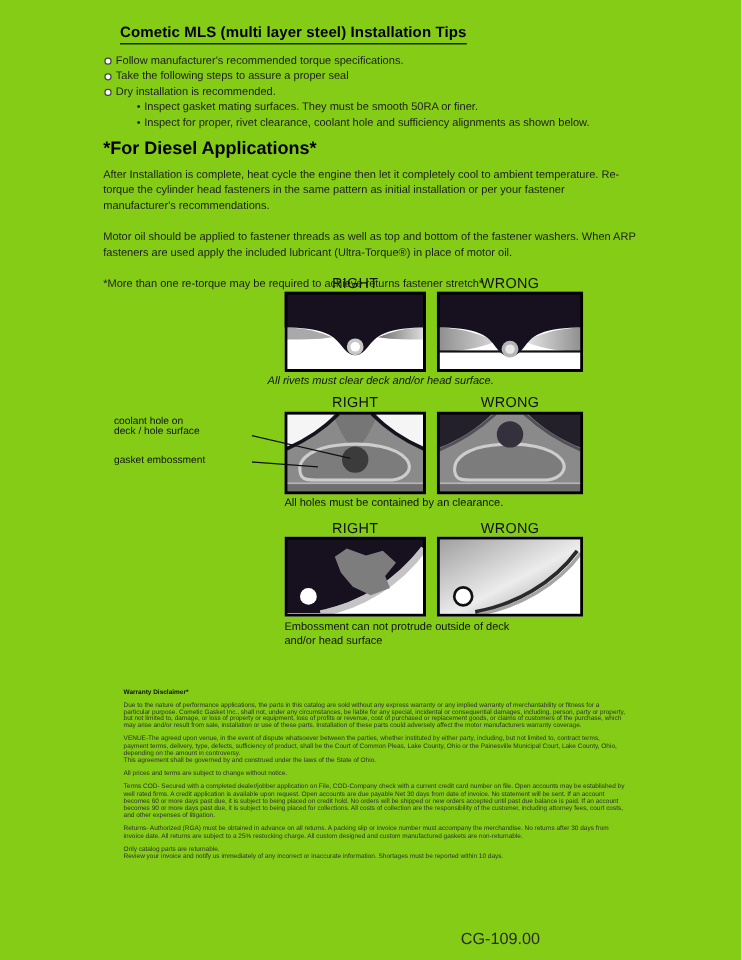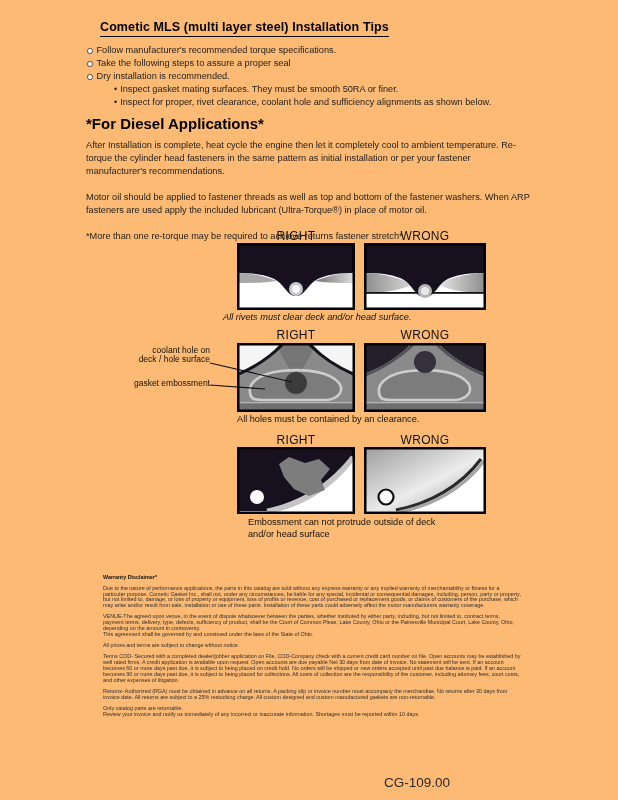--- a/index.html
+++ b/index.html
@@ -1,17 +1,17 @@
 <!DOCTYPE html>
 <html><head>
 <meta charset="utf-8">
 <style>
   html,body { margin:0; padding:0; background:#ffffff; }
   .page {
-    position:relative; width:618px; height:800px; background:#fdba74;
+    position:relative; width:618px; height:800px; background:#84cc16;
     font-family:"Liberation Sans", sans-serif; color:#1c1c1c; overflow:hidden;
   }
   
   .title {
     position:absolute; top:20px; left:100px;
     font-size:12.5px; font-weight:bold; color:#000;
     border-bottom:1.5px solid #000; padding-bottom:2px; letter-spacing:0.1px;
   }
   
   .bullets { position:absolute; top:44px; left:87px; width:445px; font-size:9.2px; line-height:13px; }
@@ -23,21 +23,21 @@
   .b-sub { padding-left:27px; }
   .marker-dot { flex:0 0 auto; margin-right:3px; font-size:9px; }
   
   .diesel { position:absolute; top:117px; left:86px; width:444px; font-size:9.2px; line-height:13px; }
   .diesel h2 { font-size:15px; font-weight:bold; margin:0 0 9px 0; color:#000; }
   .diesel p { margin:0 0 13px 0; }
   
   .flabel { position:absolute; font-size:12px; color:#111; text-align:center; letter-spacing:0.3px; }
   .panel { position:absolute; }
   .caption { position:absolute; font-size:9.2px; line-height:11.5px; color:#111; }
-  .ann { position:absolute; left:95px; width:115px; text-align:right; font-size:8.5px; line-height:9px; color:#111; }
+  .ann { position:absolute; left:95px; width:115px; font-size:8.5px; line-height:9px; color:#111; }
   .leader-overlay { position:absolute; top:355px; left:205px; width:100px; height:40px; pointer-events:none; }
   
   .legal { position:absolute; top:575px; left:103px; width:418px; font-size:5.4px; line-height:5.8px; color:#2e2e2e; }
   .legal h3 { font-size:5.4px; font-weight:bold; margin:0 0 5px 0; color:#111; }
   .legal p { margin:0 0 5.5px 0; }
   .legal p.tight { margin:0; }
   
   .pagecode { position:absolute; top:762px; left:384px; font-size:13.5px; color:#2a2a2a;margin-top:13px; }
 </style>
 </head>
@@ -186,21 +186,21 @@
       </linearGradient>
     </defs>
     <rect x="0" y="0" width="122" height="67" fill="#ffffff"></rect>
     <path d="M2,2 H120 V10 C99,39 66,58 31,64 L2,64 Z" fill="url(#g3)"></path>
     <path d="M117,12 C97,39 65,57 32,63" stroke="#2a2a2a" stroke-width="3.2" fill="none"></path>
     <path d="M120,14 C100,41 68,59 35,65" stroke="#a5a5a5" stroke-width="3" fill="none"></path>
     <circle cx="22" cy="50" r="7.5" fill="#ffffff" stroke="#111111" stroke-width="2.2"></circle>
     <rect x="1.25" y="1.25" width="119.5" height="64.5" fill="none" stroke="#000000" stroke-width="2.5"></rect>
   </svg>
 
-  <div class="caption" style="top:517px;left:248px;width:215px;">Embossment can not protrude outside of deck and/or head surface</div>
+  <div class="caption" style="top:517px;left:237px;width:215px;">Embossment can not protrude outside of deck and/or head surface</div>
 
   <div class="legal">
     <h3>Warranty Disclaimer*</h3>
     <p>Due to the nature of performance applications, the parts in this catalog are sold without any express warranty or any implied warranty of merchantability or fitness for a particular purpose.  Cometic Gasket Inc., shall not, under any circumstances, be liable for any special, incidental or consequential damages, including, person, party or property, but not limited to, damage, or loss of property or equipment, loss of profits or revenue, cost of purchased or replacement goods, or claims of customers of the purchase, which may arise and/or result from sale, installation or use of these parts.  Installation of these parts could adversely affect the motor manufacturers warranty coverage.</p>
     <p class="tight">VENUE-The agreed upon venue, in the event of dispute whatsoever between the parties, whether instituted by either party, including, but not limited to, contract terms, payment terms, delivery, type, defects, sufficiency of product, shall be the Court of Common Pleas, Lake County, Ohio or the Painesville Municipal Court, Lake County, Ohio, depending on the amount in controversy.</p>
     <p>This agreement shall be governed by and construed under the laws of the State of Ohio.</p>
     <p>All prices and terms are subject to change without notice.</p>
     <p>Terms COD- Secured with a completed dealer/jobber application on File, COD-Company check with a current credit card number on file.  Open accounts may be established by well rated firms.  A credit application is available upon request.  Open accounts are due payable Net 30 days from date of invoice.  No statement will be sent.  If an account becomes 60 or more days past due, it is subject to being placed on credit hold.  No orders will be shipped or new orders accepted until past due balance is paid.  If an account becomes 90 or more days past due, it is subject to being placed for collections.  All costs of collection are the responsibility of the customer, including attorney fees, court costs, and other expenses of litigation.</p>
     <p>Returns- Authorized (RGA) must be obtained in advance on all returns.  A packing slip or invoice number must accompany the merchandise.  No returns after 30 days from invoice date.  All returns are subject to a 25% restocking charge.  All custom designed and custom manufactured gaskets are non-returnable.</p>
     <p class="tight">Only catalog parts are returnable.</p>

